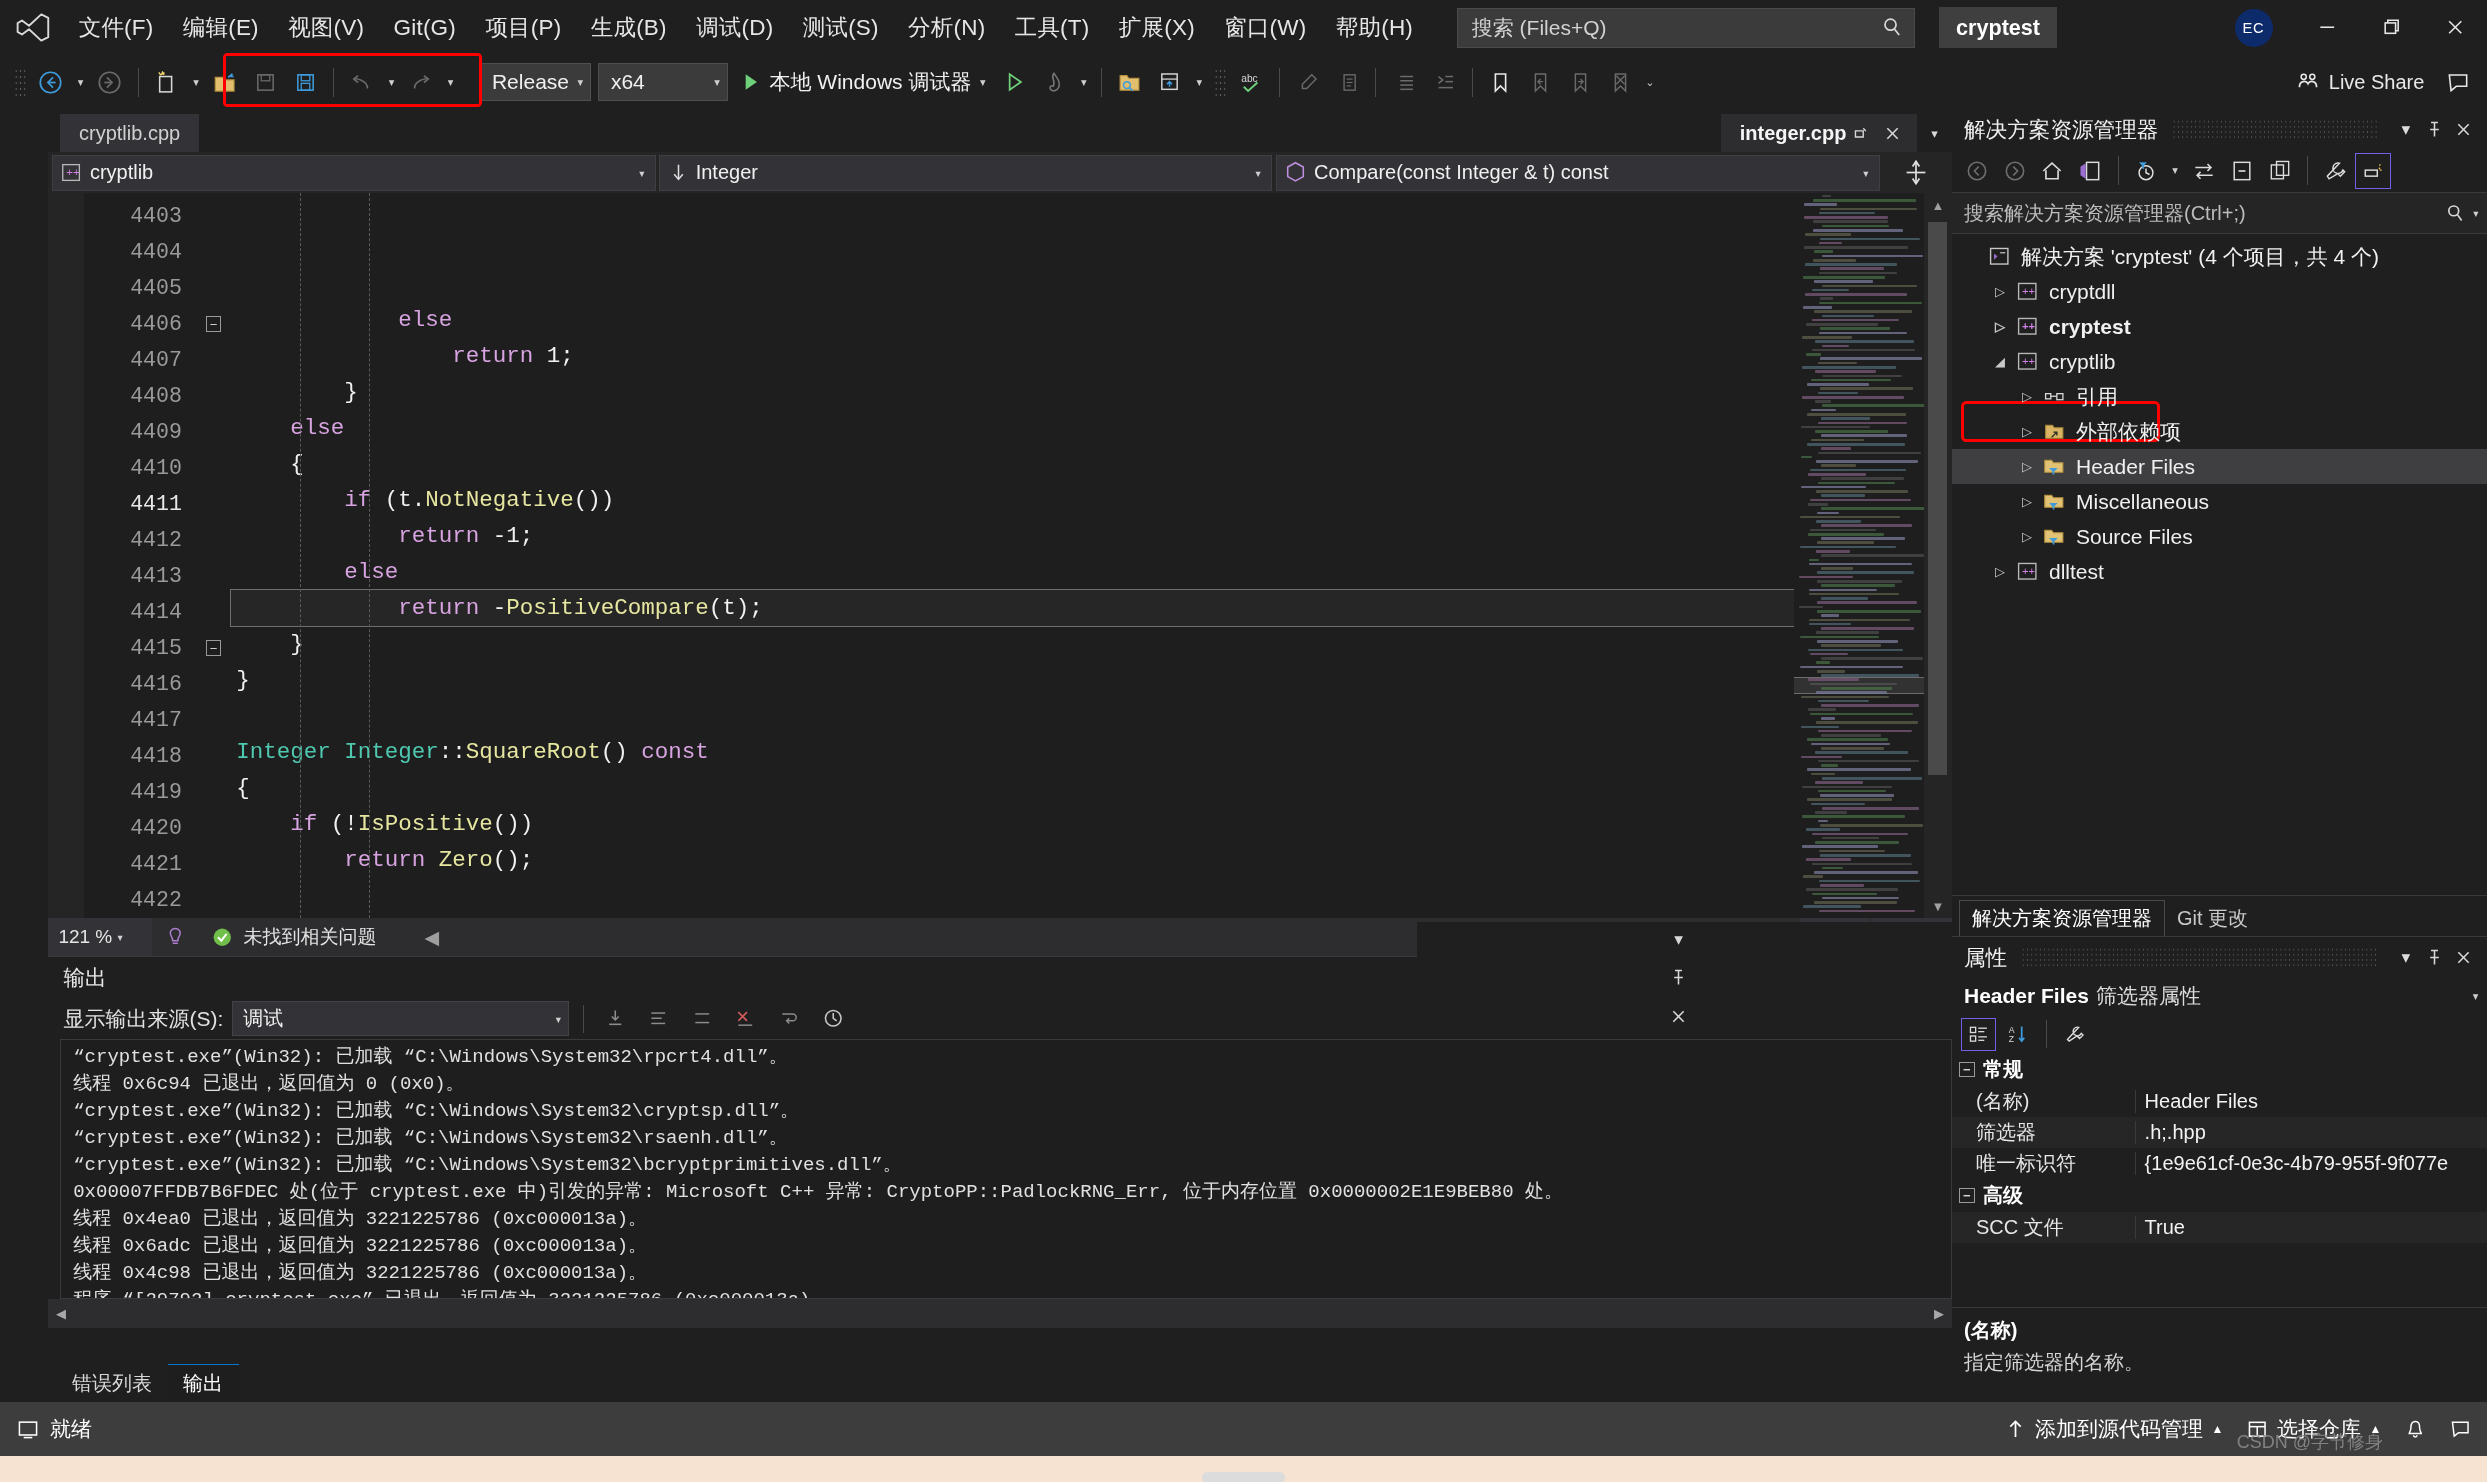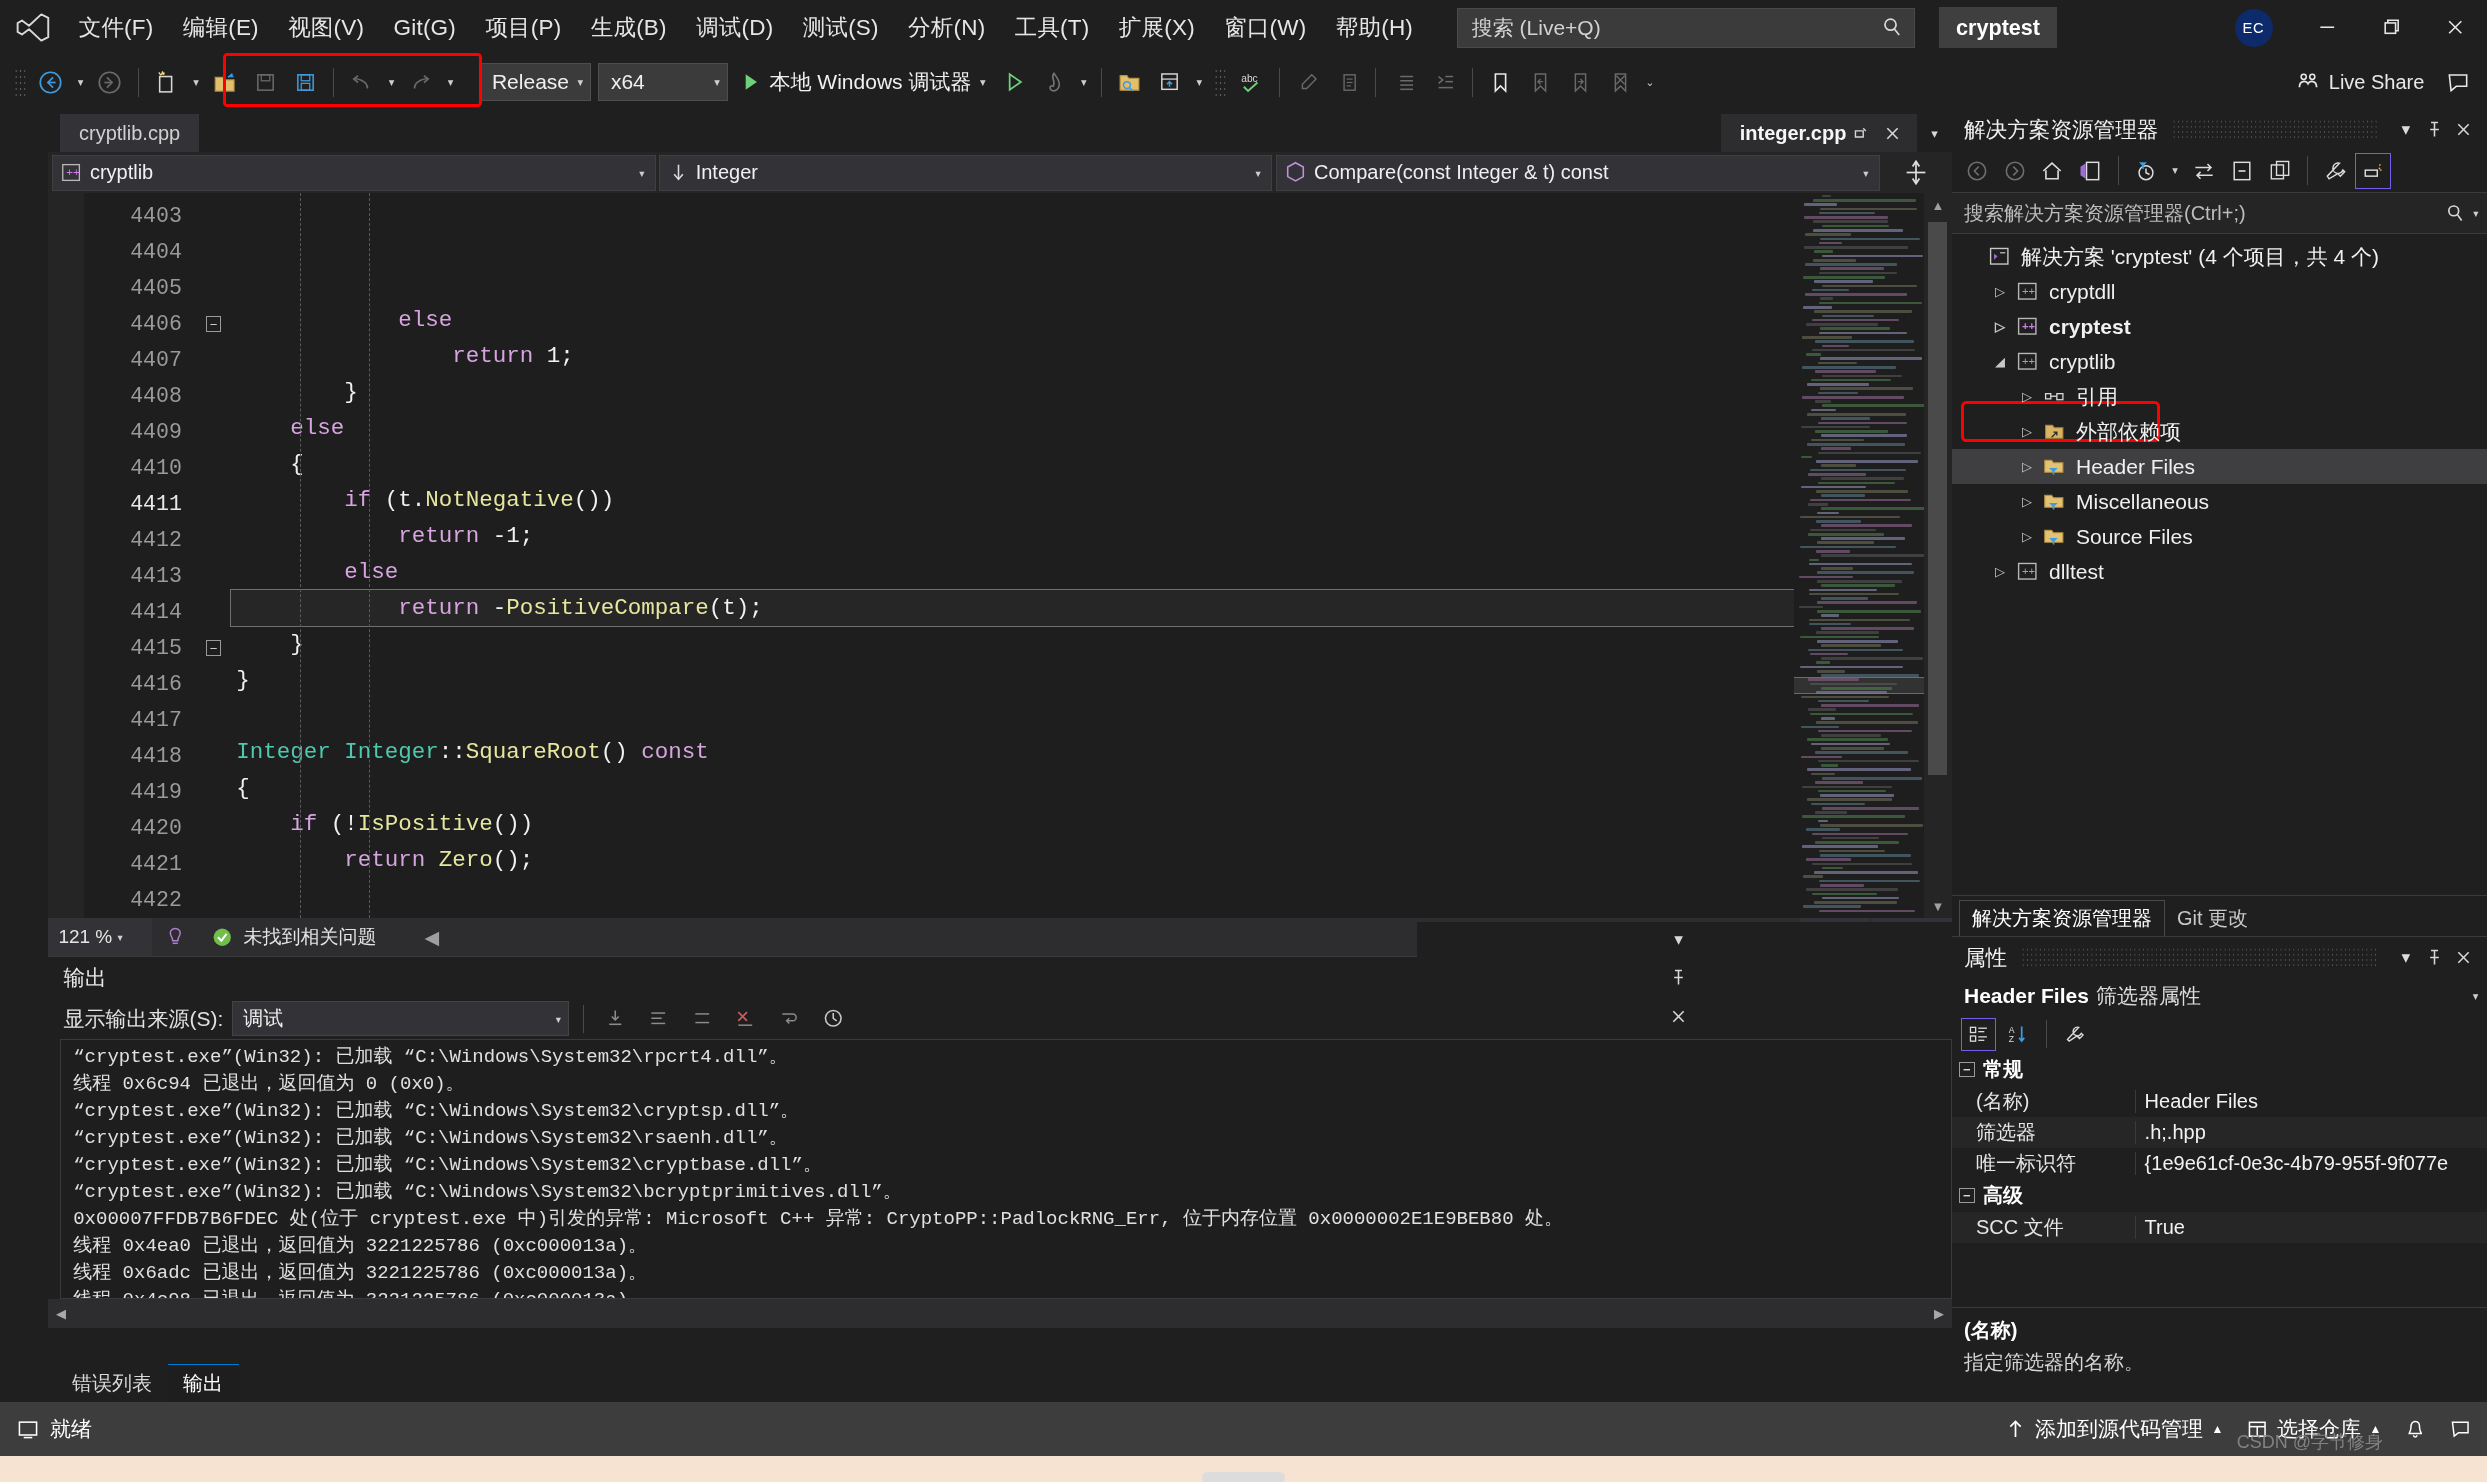--- a/index.html
+++ b/index.html
@@ -241,21 +241,21 @@
       <div class="menu-item">生成(B)</div>
       <div class="menu-item">调试(D)</div>
       <div class="menu-item">测试(S)</div>
       <div class="menu-item">分析(N)</div>
       <div class="menu-item">工具(T)</div>
       <div class="menu-item">扩展(X)</div>
       <div class="menu-item">窗口(W)</div>
       <div class="menu-item">帮助(H)</div>
     </div>
     <div class="search-box">
-      <span class="ph">搜索 (Live+Q)</span>
+      <span class="ph">搜索 (Files+Q)</span>
       <span>
         <svg width="22.5" height="22.5" viewBox="0 0 26 26">
           <circle cx="11" cy="10" r="6.4" fill="none" stroke="#d8d8d8" stroke-width="2"></circle>
           <line x1="15.5" y1="15" x2="21" y2="22" stroke="#d8d8d8" stroke-width="2"></line>
         </svg>
       </span>
     </div>
     <div class="tb-project">cryptest</div>
     <div class="titlebar-right">
       <div class="avatar">EC</div>
@@ -869,21 +869,20 @@
               <circle cx="13" cy="13" r="9" fill="none" stroke="#c8c8c8" stroke-width="1.8"></circle>
               <path d="M13 7 v6 l4 3" fill="none" stroke="#c8c8c8" stroke-width="1.8"></path>
             </svg>
           </span>
         </div>
         <div class="out-body" id="outbody">
             <div class="l">“cryptest.exe”(Win32): 已加载 “C:\Windows\System32\rpcrt4.dll”。</div>
             <div class="l">线程 0x6c94 已退出，返回值为 0 (0x0)。</div>
             <div class="l">“cryptest.exe”(Win32): 已加载 “C:\Windows\System32\cryptsp.dll”。</div>
             <div class="l">“cryptest.exe”(Win32): 已加载 “C:\Windows\System32\rsaenh.dll”。</div>
-            <div class="l">“cryptest.exe”(Win32): 已加载 “C:\Windows\System32\cryptbase.dll”。</div>
             <div class="l">“cryptest.exe”(Win32): 已加载 “C:\Windows\System32\bcryptprimitives.dll”。</div>
             <div class="l">0x00007FFDB7B6FDEC 处(位于 cryptest.exe 中)引发的异常: Microsoft C++ 异常: CryptoPP::PadlockRNG_Err, 位于内存位置 0x0000002E1E9BEB80 处。</div>
             <div class="l">线程 0x4ea0 已退出，返回值为 3221225786 (0xc000013a)。</div>
             <div class="l">线程 0x6adc 已退出，返回值为 3221225786 (0xc000013a)。</div>
             <div class="l">线程 0x4c98 已退出，返回值为 3221225786 (0xc000013a)。</div>
             <div class="l">程序 “[29792] cryptest.exe” 已退出，返回值为 3221225786 (0xc000013a)。</div>
           </div>
         <div class="out-hscroll">
           <div class="hb">◀</div>
           <div class="track"></div>

